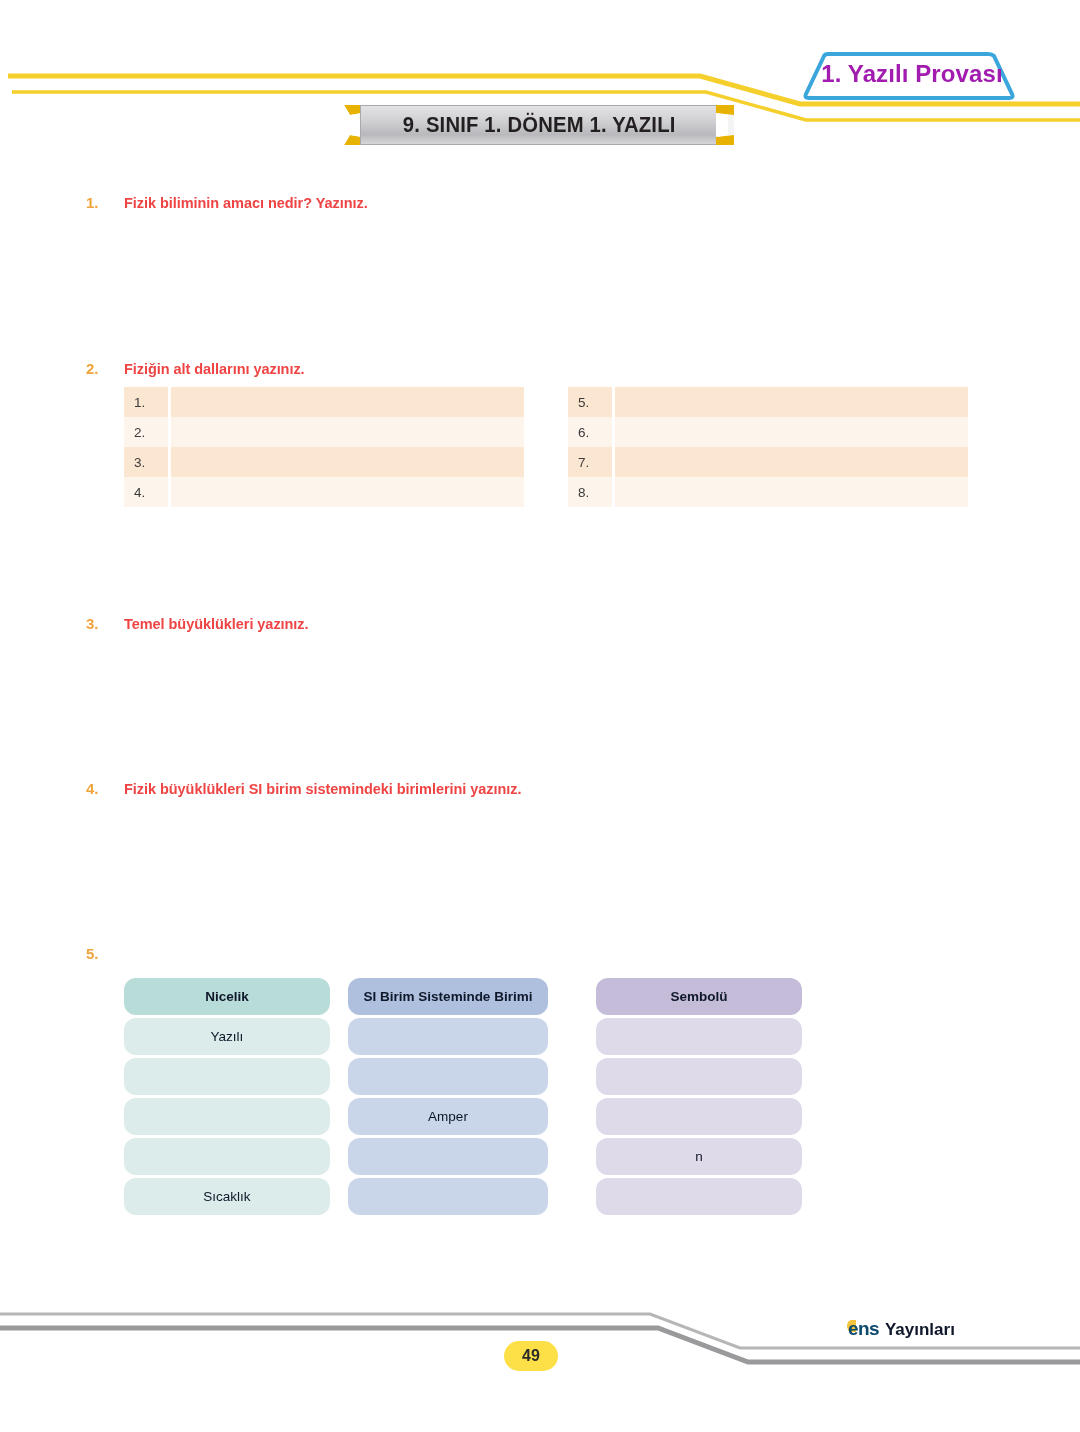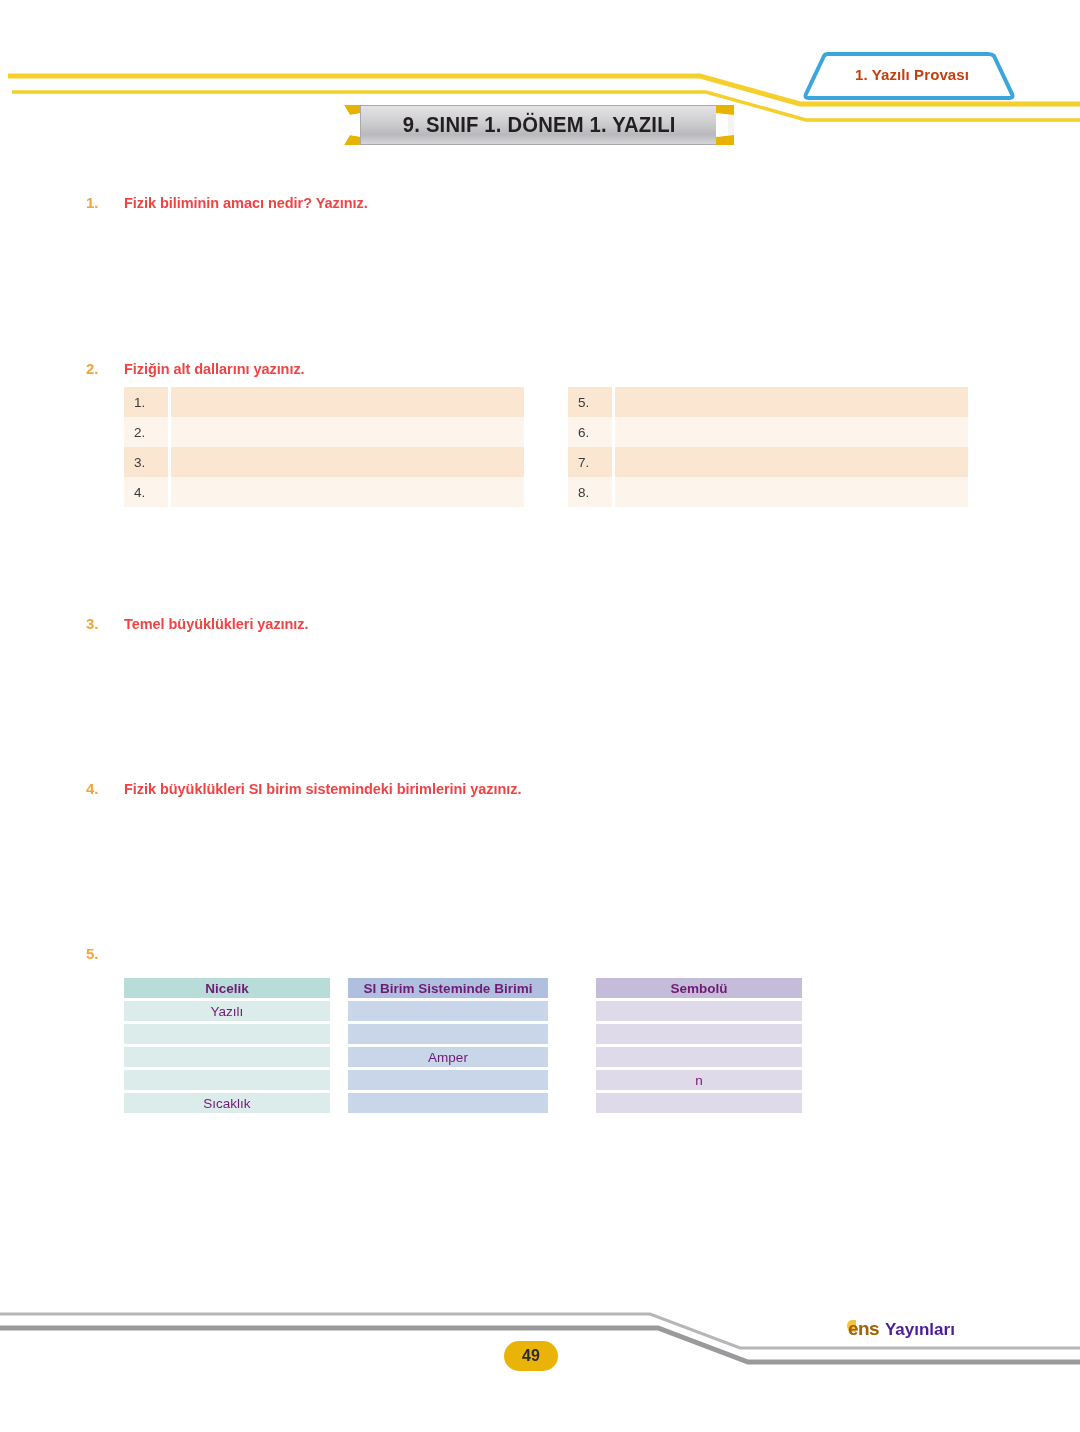--- a/index.html
+++ b/index.html
@@ -18,21 +18,21 @@
   .tab-provasi {
     position: absolute;
     left: 800px; top: 52px;
     width: 218px; height: 48px;
   }
   .tab-provasi svg { position:absolute; left:0; top:0; }
   .tab-provasi .tab-label {
     position: absolute;
     left: 0; top: 0; width: 218px; height: 44px;
     display:flex; align-items:center; justify-content:center;
-    font-size: 15px; font-weight: 700; color:#c2410c;
+    font-size: 24px; font-weight: 700; color:#a21caf;
     letter-spacing: 0.1px;
     padding-left: 6px;
   }
 
   
   .banner {
     position:absolute; left:344px; top:105px;
     width: 390px; height: 52px;
   }
   .banner .ribbon {
@@ -73,59 +73,59 @@
     font-size: 13.5px; color:#3a3a3a;
   }
   .blank-row .bline { flex:1 1 auto; margin-left:3px; }
   .blank-row.odd  .bnum, .blank-row.odd  .bline  { background:#fbe6d2; }
   .blank-row.even .bnum, .blank-row.even .bline  { background:#fdf4ec; }
 
   
   .t5 { position:absolute; left:124px; top:978px; display:flex; gap:18px; }
   .t5 .col { display:flex; flex-direction:column; gap:3px; }
   .t5 .cell {
-    height:20px; display:flex; align-items:center; justify-content:center;
-    font-size:13.5px; color:#701a75;
+    height:37px; display:flex; align-items:center; justify-content:center;
+    font-size:13.5px; color:#0f172a;border-radius:12px;
   }
   .t5 .cell.head { font-weight:700; font-size:13.5px; }
   .t5 .col.c1 { width:206px; }
   .t5 .col.c2 { width:200px; }
   .t5 .col.c3 { width:206px; }
   .t5 .col.c4 { width:206px;margin-left:30px; }
   .t5 .c1 .cell.head { background:#b8dcd8; }
   .t5 .c1 .cell.body { background:#dcecea; }
   .t5 .c2 .cell.head { background:#aec0de; }
   .t5 .c2 .cell.body { background:#c9d6ea; }
   .t5 .c3 .cell.head { background:#cde8f5; }
   .t5 .c3 .cell.body { background:#e3f2fa; }
   .t5 .c4 .cell.head { background:#c4bcd8; }
   .t5 .c4 .cell.body { background:#dfdaea; }
 
   
   .bottom-decor { position:absolute; left:0; bottom:0; width:1080px; height:150px; }
   .page-pill {
     position:absolute; left:504px; top:1341px;
     width:54px; height:30px; border-radius:15px;
-    background:#eab308;
+    background:#fde047;
     display:flex; align-items:center; justify-content:center;
     font-size:16px; font-weight:700; color:#2b2b2b;
   }
   .logo {
     position:absolute; left:848px; top:1318px;
     display:flex; align-items:baseline;
     font-size:19px; white-space:nowrap;
   }
-  .logo .ens { font-weight:800; color:#a16207; letter-spacing:-0.6px; position:relative; }
+  .logo .ens { font-weight:800; color:#0c4a6e; letter-spacing:-0.6px; position:relative; }
   .logo .ens .e-accent {
     position:absolute; left:-1px; top:2px; width:9px; height:12px;
     background:#f5c033; border-radius:50% 0 0 50%;
     z-index:0; opacity:0.95;
   }
   .logo .ens .e-letters { position:relative; z-index:1; }
-  .logo .yay { font-weight:700; color:#4c1d95; margin-left:6px; font-size:17px; }
+  .logo .yay { font-weight:700; color:#0f172a; margin-left:6px; font-size:17px; }
 </style>
 </head>
 <body>
 
 <div class="page">
 
   <div class="top-decor">
     <svg width="1080" height="170" viewBox="0 0 1080 170">
 
       <path d="M8,76 L700,76 L800,104 L1080,104" fill="none" stroke="#f5cf2b" stroke-width="5"></path>

